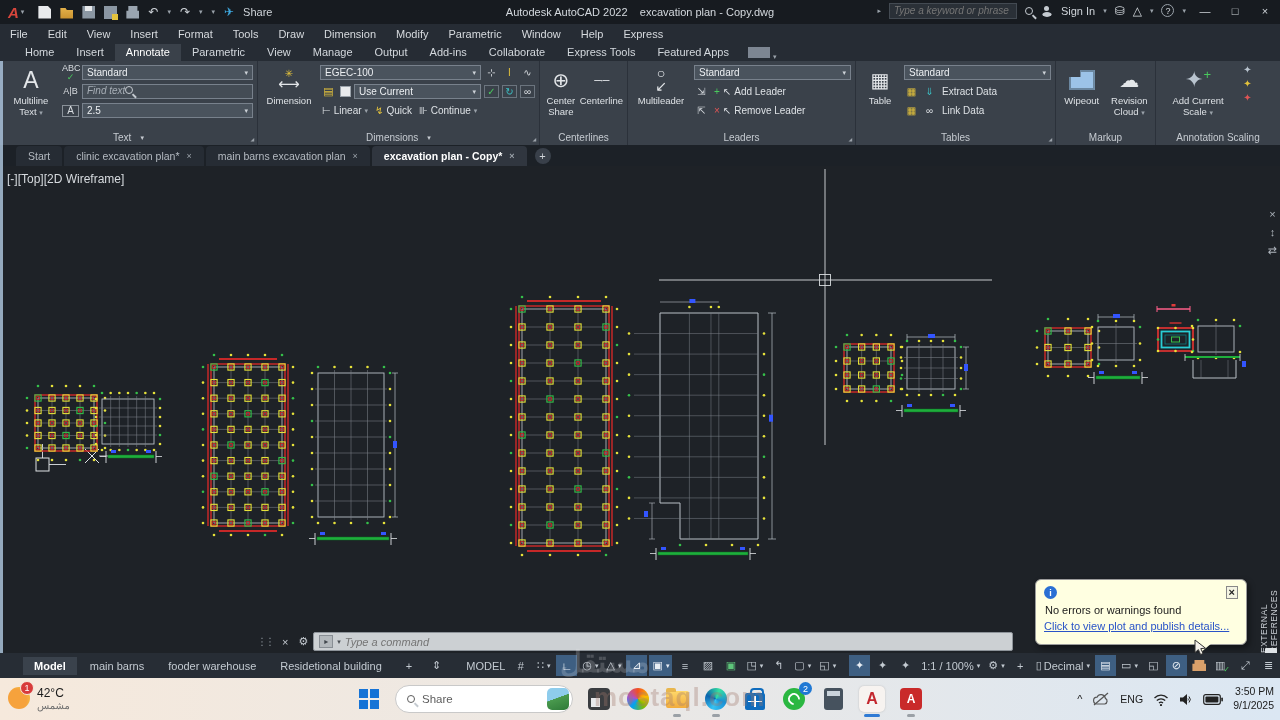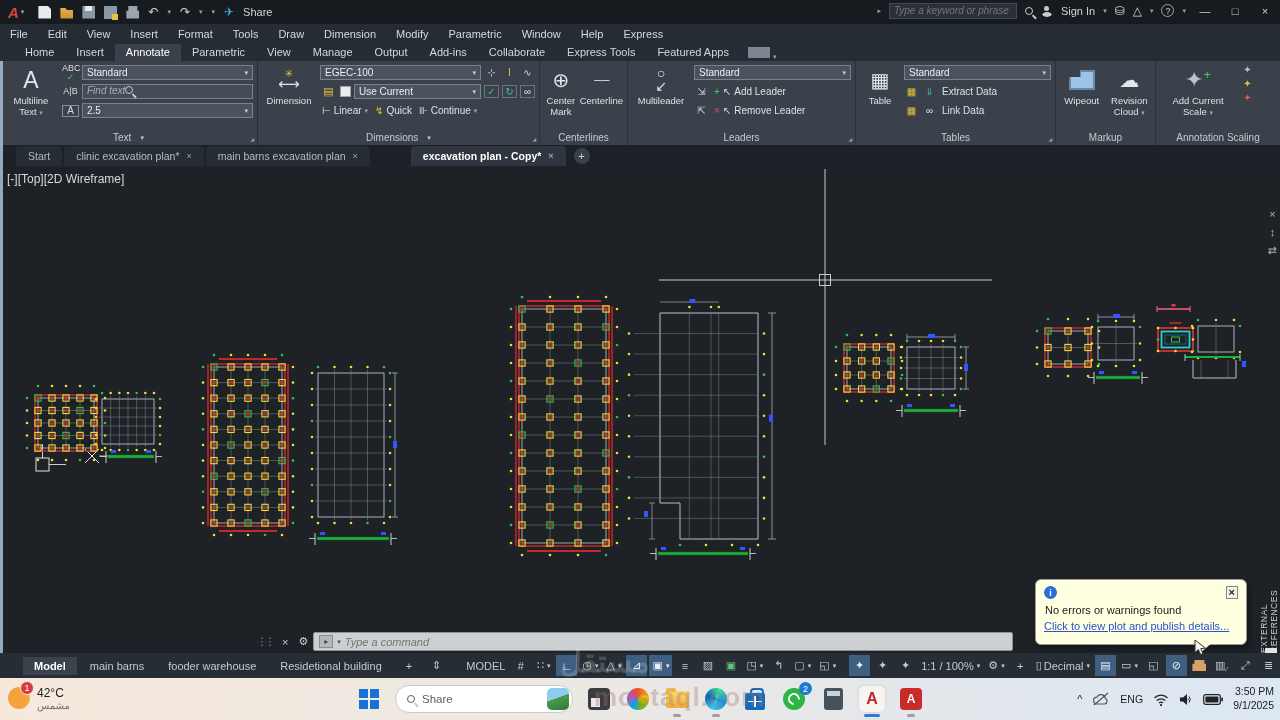--- a/index.html
+++ b/index.html
@@ -52,21 +52,21 @@
 .combo .car{margin-left:auto;font-size:7px;color:#cdd2d8;}
 .finput{flex:1;height:15px;background:#444c55;border:1px solid #78818c;color:#a7aeb6;font-size:10px;font-style:italic;padding:0 4px;font-family:"Liberation Sans",sans-serif;min-width:0;}
 .sic{font-size:10px;color:#d8dce0;width:15px;text-align:center;}
 .sbtn{display:flex;align-items:center;gap:3px;font-size:10px;color:#dde1e5;padding:0 2px;white-space:nowrap;}
 .gn{color:#49c95d;} .rd{color:#e05555;} .yl{color:#e3c23c;} .tl{color:#3bbfc4;}
 .swatch{width:11px;height:11px;background:#e8eaec;border:1px solid #9aa2aa;}
 .wipico{width:26px;height:20px;background:#9cc3e8;clip-path:polygon(0 35%,45% 35%,45% 0,100% 0,100% 100%,0 100%);border:2px solid #6b87a0;}
 
 #ftabs{position:absolute;top:145px;left:0;width:1280px;height:21px;background:#1c2127;display:flex;align-items:flex-end;padding-left:16px;gap:2px;font-size:10.5px;}
 .ftab{height:20px;background:#262c34;color:#b4bac1;display:flex;align-items:center;gap:7px;padding:0 12px;border-radius:4px 4px 0 0;}
-.ftab.on{background:#30363f;color:#fff;font-weight:bold;margin-left:39px;}
+.ftab.on{background:#30363f;color:#fff;font-weight:bold;}
 .fx{font-size:9px;color:#9aa1a9;}
 .newtab{width:16px;height:16px;border-radius:50%;background:#39404a;color:#cfd4d9;font-size:11px;display:flex;align-items:center;justify-content:center;margin-left:6px;margin-bottom:2px;}
 
 #canvas{position:absolute;top:166px;left:0;width:1280px;height:487px;background:#1e2227;overflow:hidden;}
 #vplabel{position:absolute;left:7px;top:6px;font-size:12px;color:#d6dade;}
 #rightstack{position:absolute;right:3px;top:42px;display:flex;flex-direction:column;gap:6px;color:#aeb5bc;font-size:11px;text-align:center;}
 #extref{position:absolute;right:1px;top:392px;writing-mode:vertical-rl;transform:rotate(180deg);font-size:8.5px;letter-spacing:.5px;color:#c9ced4;}
 #extrefico{position:absolute;right:3px;top:482px;width:12px;height:14px;background:#dfe3e6;border-radius:1px;}
 #leftstrip{position:absolute;left:0;top:61px;width:3px;height:617px;background:#a9c1d8;opacity:.85;}
 
@@ -148,20 +148,24 @@
     <span class="fico i-saveas"></span>
     <span class="fico i-plot"></span>
     <span class="ar">↶</span>
     <span class="tcar">▾</span>
     <span class="ar">↷</span>
     <span class="tcar">▾</span>
     <span class="tcar">▾</span>
     <span style="color:#3fa9e0;font-size:12px;">✈</span>
     <span>Share</span>
   </div>
+  <div id="titlecenter">
+    <span>Autodesk AutoCAD 2022</span>&nbsp;&nbsp;&nbsp;
+    <span>excavation plan - Copy.dwg</span>
+  </div>
   <div id="titleright">
     <span class="tcar">▸</span>
     <input id="tsearch" placeholder="Type a keyword or phrase" style="">
     <span class="mag"></span>
     <span class="person"></span>
     <span>Sign In</span>
     <span class="tcar">▾</span>
     <span style="font-size:12px;">⛁</span>
     <span style="font-size:12px;">△</span>
     <span class="tcar">▾</span>
@@ -292,21 +296,21 @@
         <span>Dimensions</span>
         <span class="car">▾</span>
       </div>
     <span class="expander">◢</span>
   </div>
 
   <div class="panel" style="width:88px">
     <div class="pbody" style="gap:2px;justify-content:center;">
       <div class="bigbtn" style="width:42px">
         <div class="bigico" style="font-size:20px;">⊕</div>
-        <div class="biglbl"><span>Center Mark</span></div>
+        <div class="biglbl"><span>Center Share</span></div>
       </div>
       <div class="bigbtn" style="width:44px">
         <div class="bigico" style="font-size:12px;letter-spacing:-1px;">–·–</div>
         <div class="biglbl"><span>Centerline</span></div>
       </div>
     </div>
     <div class="plabel">
         <span>Centerlines</span>
       </div>
   </div>

